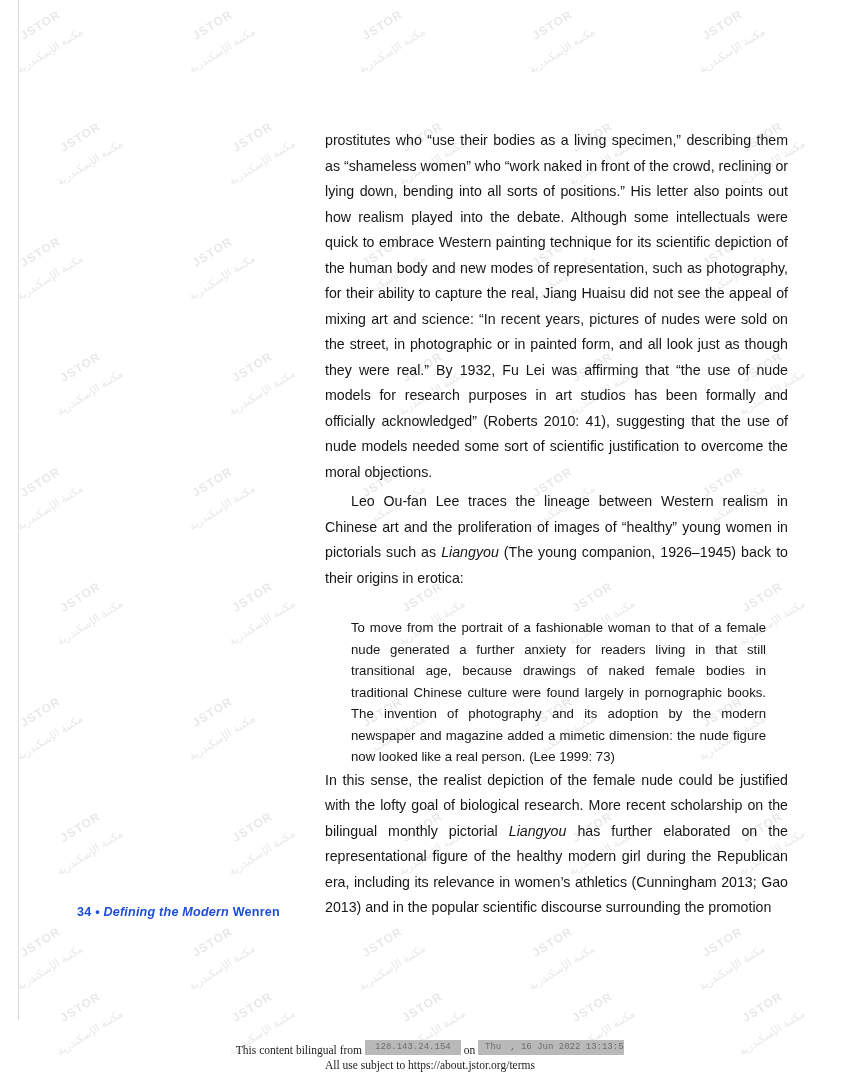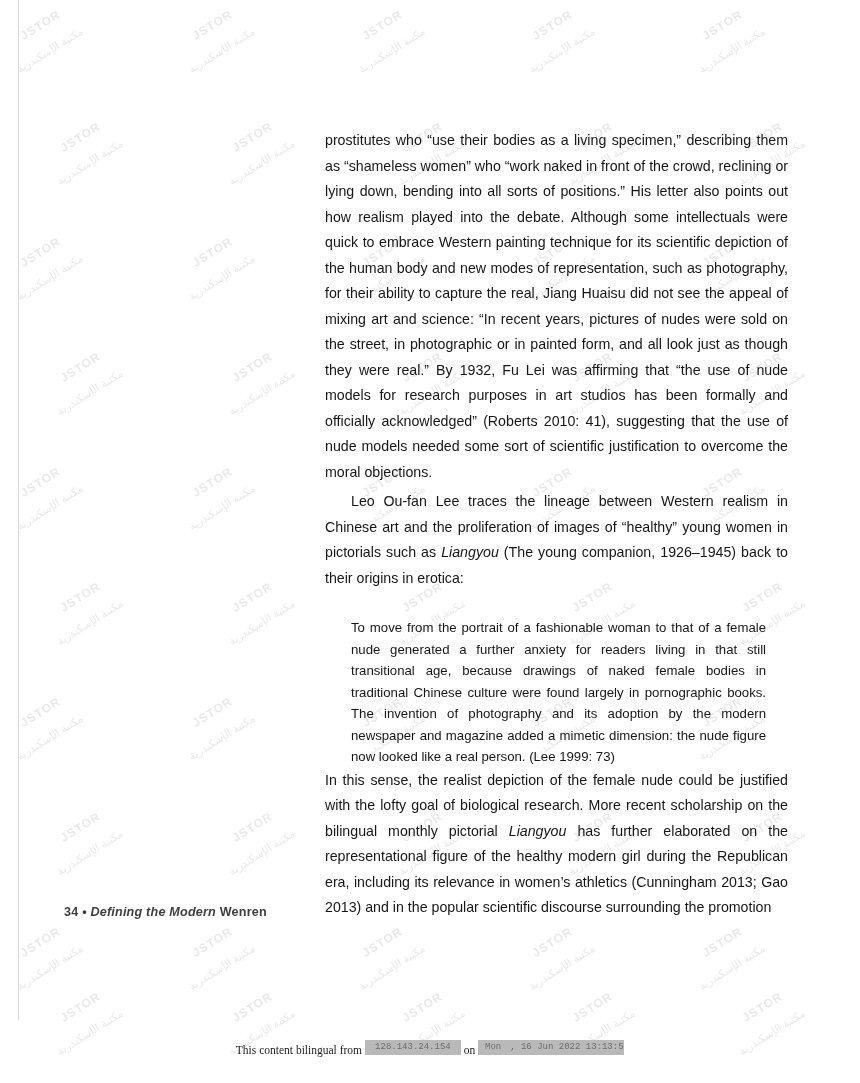--- a/index.html
+++ b/index.html
@@ -84,25 +84,25 @@
     text-align: justify;
     color: #161616;
   }
 
   .gap-before { margin-top: 26px; }
 
   em, .ital { font-style: italic; }
 
   .folio {
     position: absolute;
-    left: 64px;
+    left: 77px;
     top: 905px;
     font-size: 12.6px;
     font-weight: bold;
-    color: #404040;
+    color: #1d4ed8;
     letter-spacing: 0.2px;
   }
   .folio .bull { font-weight: bold; }
   .folio .ti { font-style: italic; font-weight: bold; }
 
   .footer {
     position: absolute;
     left: 0;
     top: 1040px;
     width: 860px;
@@ -254,16 +254,17 @@
   </div>
 
   <div class="folio">
     <span>34</span>
     <span class="bull">•</span>
     <span class="ti">Defining the Modern</span>
     <span>Wenren</span>
   </div>
 
   <div class="footer">
-    <div><span>This content bilingual from </span><span class="redact r1">128.143.24.154</span><span> on </span><span class="redact r2">Mon</span><span class="redact r3">, 16 Jun 2022 13:13:57 UTC</span></div>
+    <div><span>This content bilingual from </span><span class="redact r1">128.143.24.154</span><span> on </span><span class="redact r2">Thu</span><span class="redact r3">, 16 Jun 2022 13:13:57 UTC</span></div>
+    <div>All use subject to https://about.jstor.org/terms</div>
   </div>
 
 </div>
 
 </body></html>

